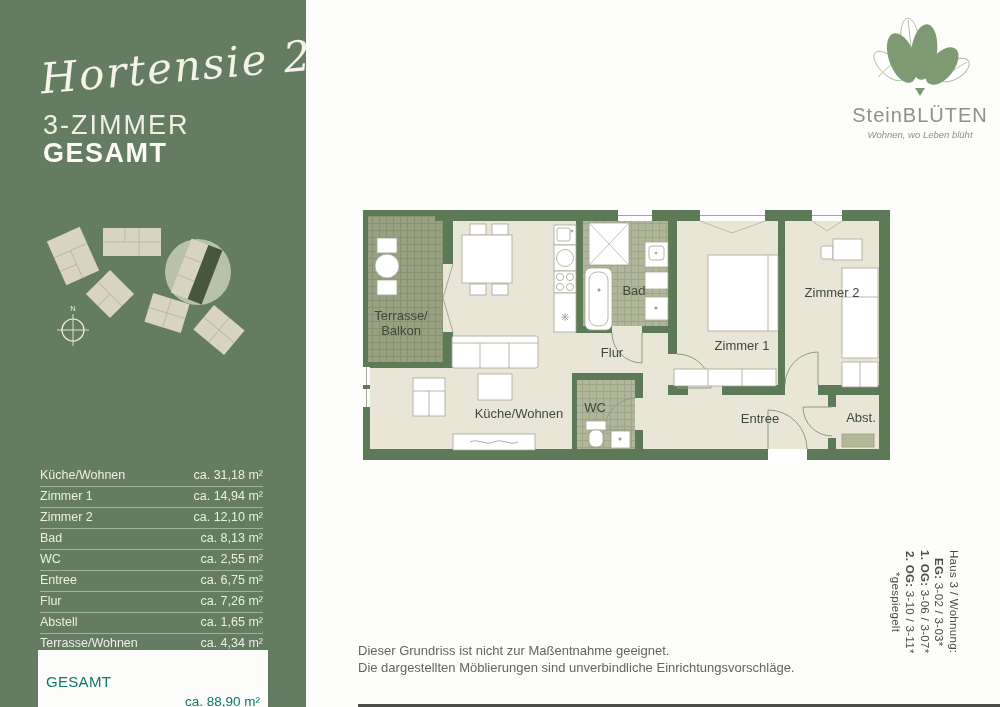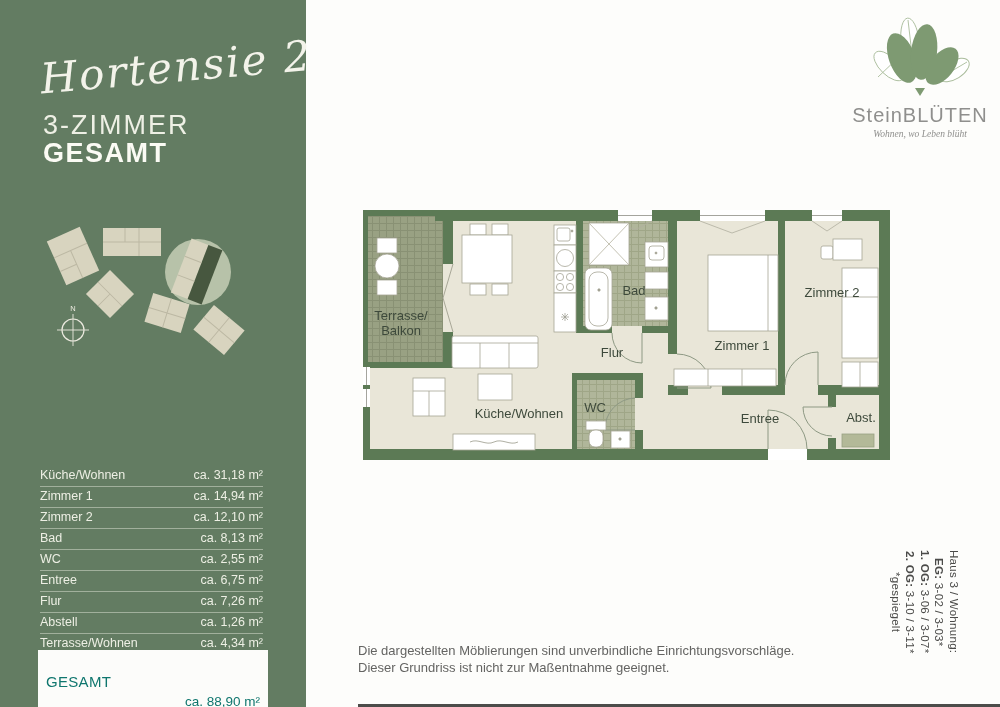--- a/index.html
+++ b/index.html
@@ -22,21 +22,21 @@
         height:16px;padding:2px 0;border-bottom:1px solid rgba(238,240,229,.45);}
   .aval{text-align:right;}
   .total-row{left:38px;top:650px;width:214px;background:#fcfcfa;color:#0f766e;
      display:flex;justify-content:space-between;align-items:center;padding:4px 8px;}
   .total-label{font-size:15px;letter-spacing:.3px;}
   .total-val{font-size:13.5px;margin-top:40px;}
 
   
   .logo{left:845px;top:14px;width:150px;text-align:center;}
   .logo-name{font-size:20px;letter-spacing:1px;color:#8f8f8d;margin-top:2px;}
-  .logo-tag{font-family:Liberation Serif, serif;font-style:italic;font-size:9.5px;color:#8f8f8d;margin-top:2px;}
+  .logo-tag{font-family:Liberation Sans, sans-serif;font-style:italic;font-size:9.5px;color:#8f8f8d;margin-top:2px;}
 
   
   .plan{left:358px;top:202px;}
 
   
   .disclaimer{left:358px;top:642px;font-size:13px;color:#646462;line-height:17px;}
   .vinfo{left:852px;top:536px;height:132px;width:110px;
      writing-mode:vertical-rl;text-align:center;font-size:11.5px;color:#4b4b49;letter-spacing:.3px;}
   .vline{margin:0 2.5px;}
   .edge-line{left:358px;top:704px;width:642px;height:3px;background:#4c4c4a;}
@@ -111,21 +111,21 @@
     <div class="arow">
         <span>Entree</span>
         <span class="aval">ca. 6,75 m²</span>
       </div>
     <div class="arow">
         <span>Flur</span>
         <span class="aval">ca. 7,26 m²</span>
       </div>
     <div class="arow">
         <span>Abstell</span>
-        <span class="aval">ca. 1,26 m²</span>
+        <span class="aval">ca. 1,65 m²</span>
       </div>
     <div class="arow">
         <span>Terrasse/Wohnen</span>
         <span class="aval">ca. 4,34 m²</span>
       </div>
   </div>
   <div class="abs total-row">
     <span class="total-label">GESAMT</span>
     <span class="total-val">ca. 88,90 m²</span>
   </div>
@@ -314,22 +314,22 @@
     <text x="254" y="155">Flur</text>
     <text x="237" y="210">WC</text>
     <text x="384" y="148">Zimmer 1</text>
     <text x="474" y="95">Zimmer 2</text>
     <text x="402" y="221">Entree</text>
     <text x="503" y="220">Abst.</text>
   </g>
 </svg>
 
 <div class="abs disclaimer">
+  <div>Dieser Grundriss ist nicht zur Maßentnahme geeignet.</div>
   <div>Die dargestellten Möblierungen sind unverbindliche Einrichtungsvorschläge.</div>
-  <div>Dieser Grundriss ist nicht zur Maßentnahme geeignet.</div>
 </div>
 
 <div class="abs vinfo">
   <div class="vline">Haus 3 / Wohnung:</div>
   <div class="vline"><b>EG:</b> <span>3-02 / 3-03*</span></div>
   <div class="vline"><b>1. OG:</b> <span>3-06 / 3-07*</span></div>
   <div class="vline"><b>2. OG:</b> <span>3-10 / 3-11*</span></div>
   <div class="vline">*gespiegelt</div>
 </div>
 

